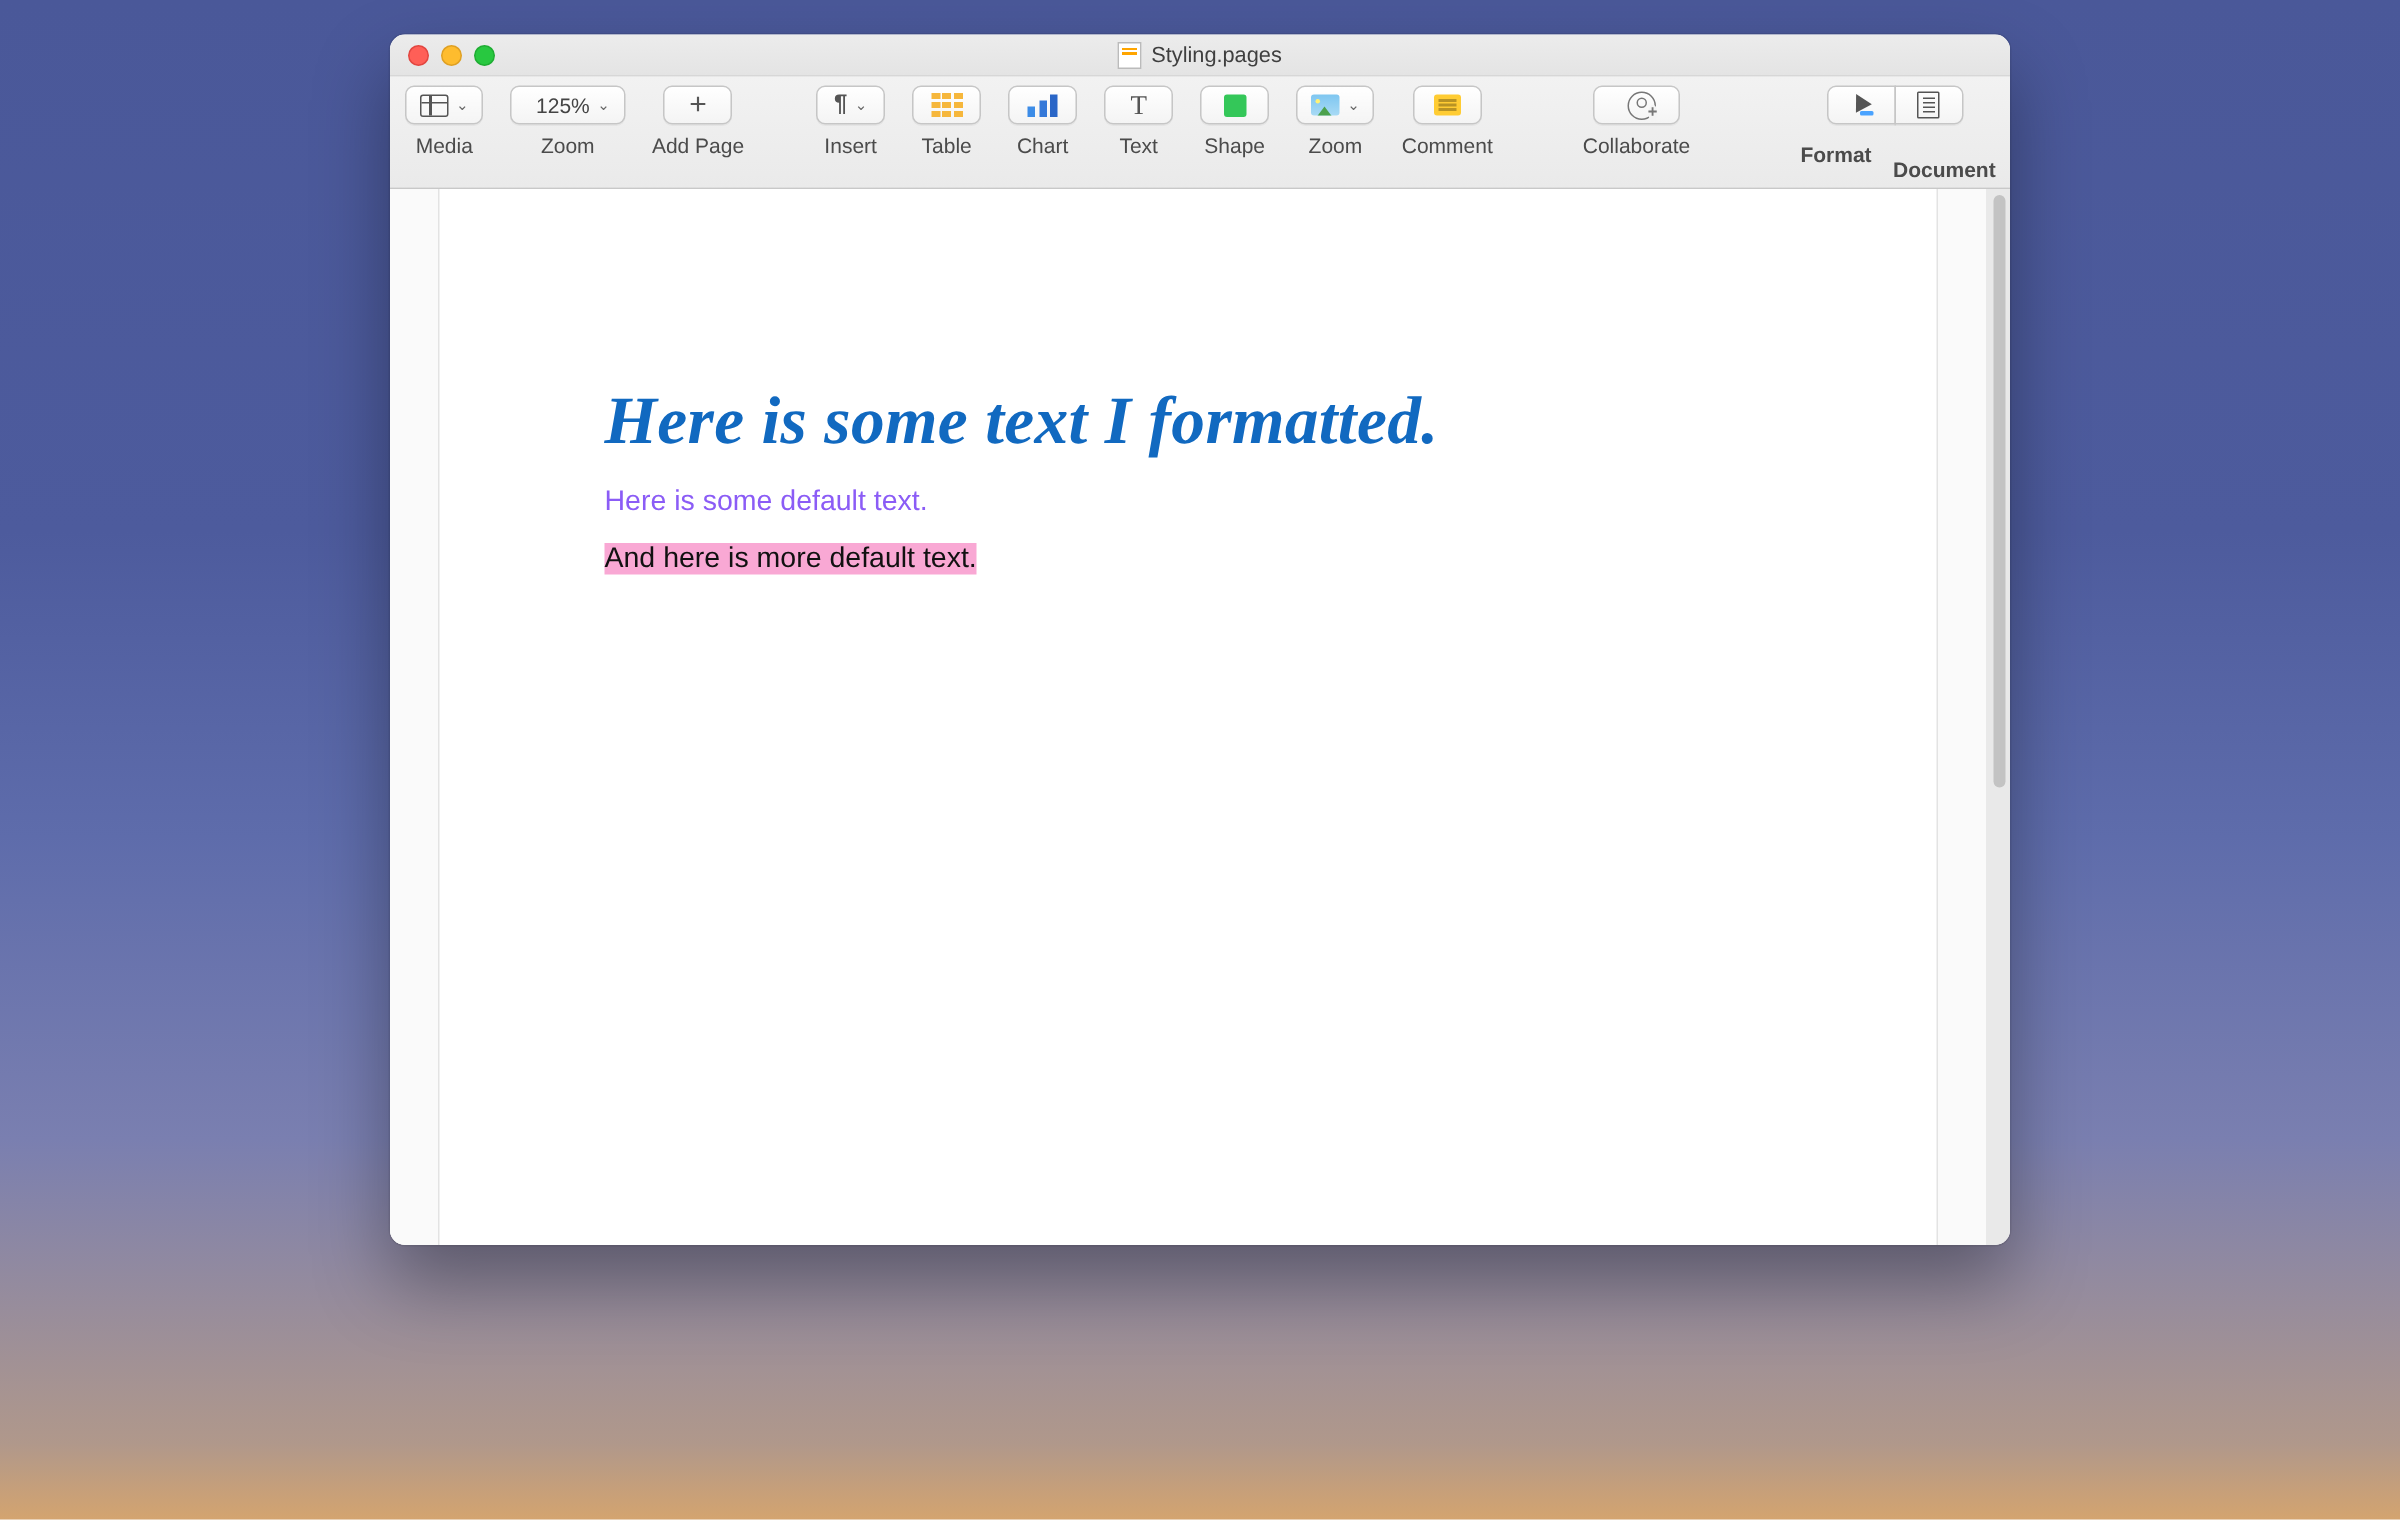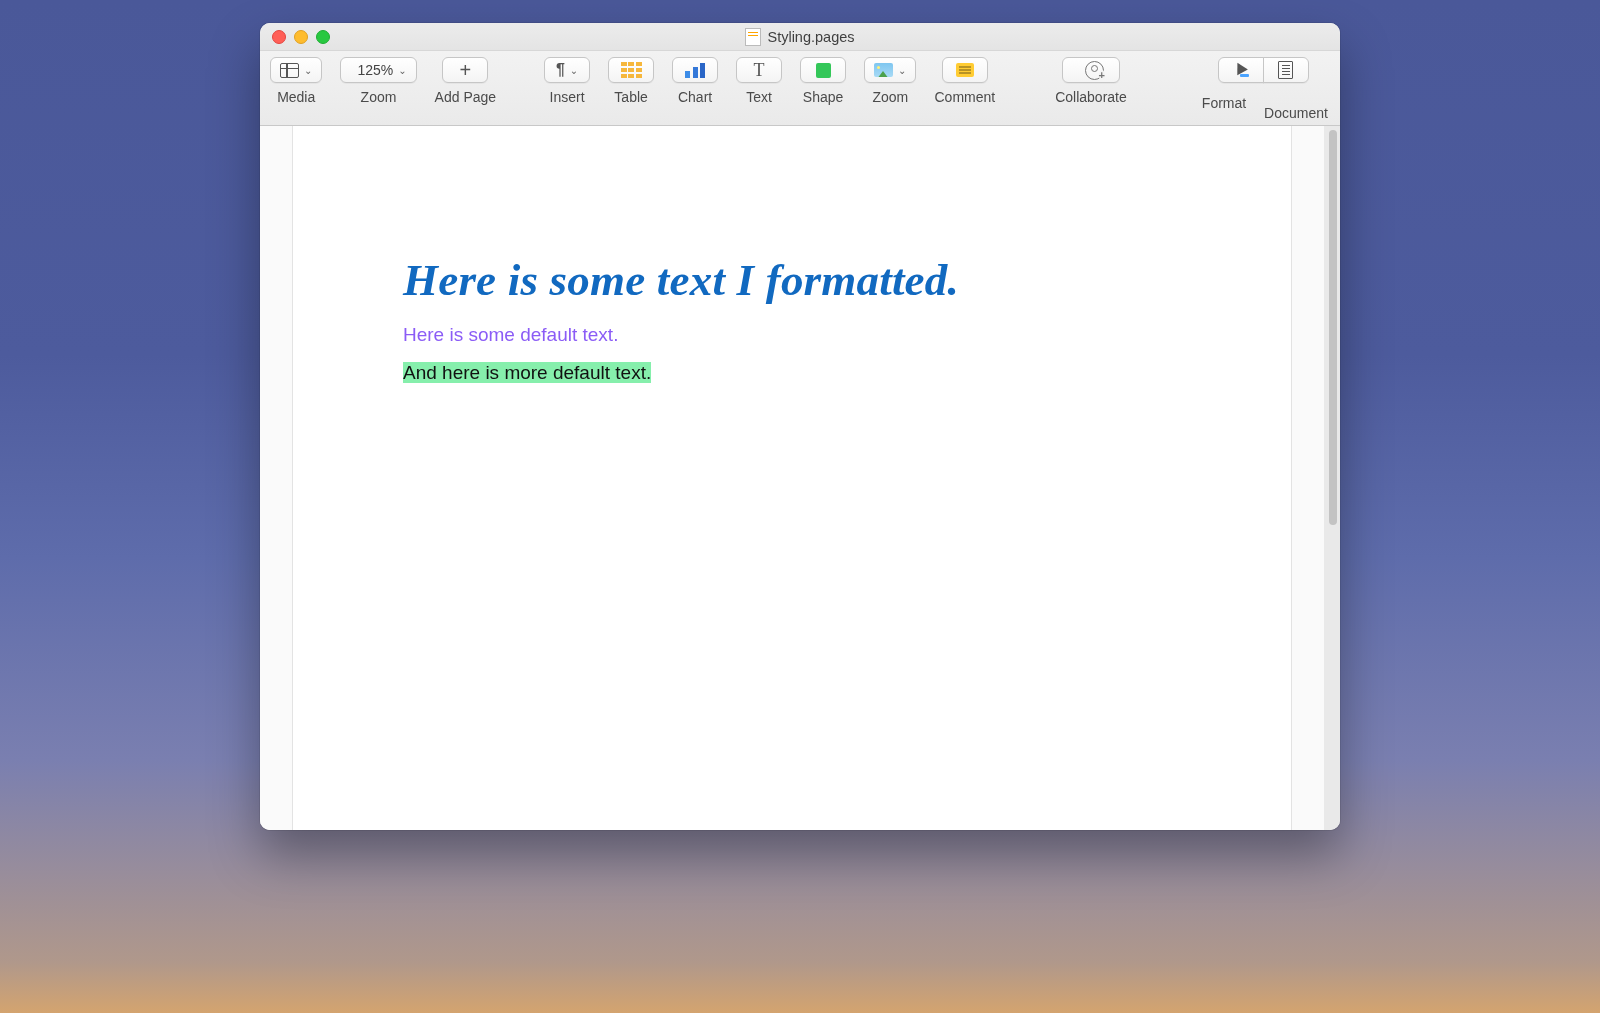--- a/index.html
+++ b/index.html
@@ -90,21 +90,21 @@
   .content{flex:1;display:flex;background:#e9e9e9;overflow:hidden;}
   .canvas-viewport{flex:1;overflow:hidden;position:relative;background:#fafafa;}
   .page{position:absolute;left:32px;right:32px;top:0;bottom:0;background:#ffffff;
     border-left:1px solid #e3e3e3;border-right:1px solid #e3e3e3;padding:128px 106px 40px 110px;box-sizing:border-box;}
   .scrollbar-track{width:16px;background:transparent;position:relative;}
   .scrollbar-thumb{position:absolute;right:3px;top:4px;width:8px;height:395px;background:#c3c3c3;border-radius:4px;}
   .p1{font-family:Georgia,'Times New Roman',serif;font-style:italic;font-weight:bold;
     font-size:45px;color:#1169c0;margin:0 0 18px 0;letter-spacing:.2px;}
   .p2{font-size:19px;color:#8b5cf6;margin:0 0 16px 0;}
   .p3{font-size:19px;color:#111;margin:0;}
-  .p3 span{background:#86efac;}
+  .p3 span{background:#f9a8d4;}
 </style>
 </head>
 <body>
 
 <div class="window">
 
   <div class="titlebar">
     <div class="traffic">
       <div class="dot red"></div>
       <div class="dot yellow"></div>
@@ -208,21 +208,21 @@
 
     <div class="tgroup">
       <div class="tbtn wide">
         <span class="ico ico-collab"></span>
       </div>
       <div class="tlabel">Collaborate</div>
     </div>
 
     <div class="spacer"></div>
 
-    <div class="tgroup" style="margin-right:0;">
+    <div class="tgroup" style="margin-right:0;font-weight:bold;">
       <div class="segment">
         <div class="tbtn">
           <span class="ico ico-format"></span>
         </div>
         <div class="tbtn">
           <span class="ico ico-doc"></span>
         </div>
       </div>
       <div style="display:flex;gap:10px;margin-top:6px;">
         <div class="tlabel" style="width:56px;">Format</div>

